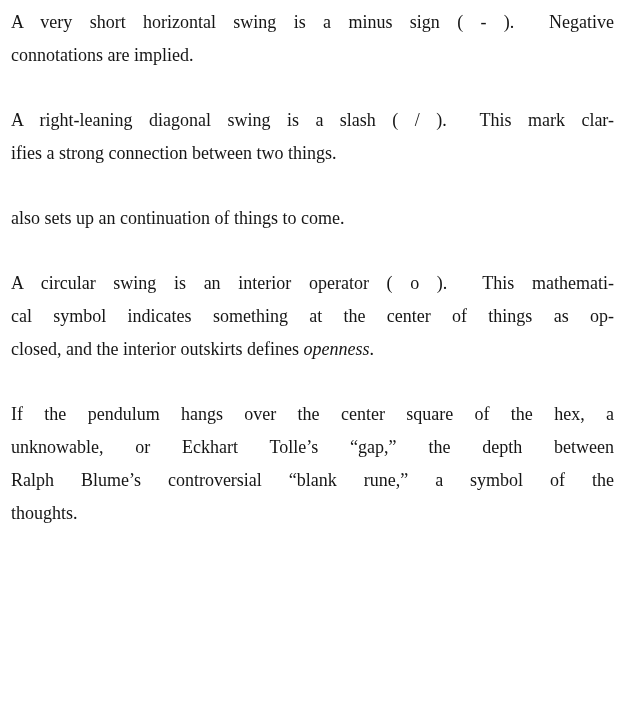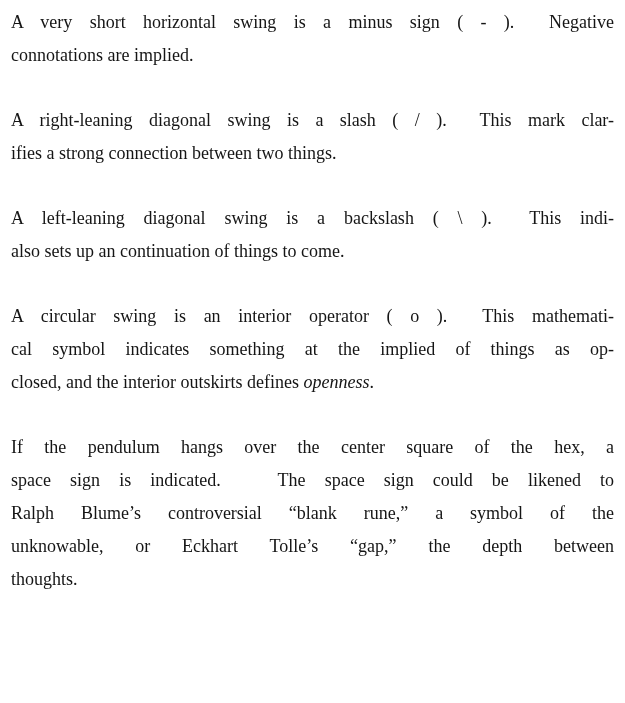--- a/index.html
+++ b/index.html
@@ -52,31 +52,29 @@
     <span class="line">A very short horizontal swing is a minus sign ( - ).&nbsp; Negative</span>
     <span class="line lastline">connotations are implied.</span>
   </p>
 
   <p class="para">
     <span class="line">A right-leaning diagonal swing is a slash ( / ).&nbsp; This mark clar-</span>
     <span class="line lastline">ifies a strong connection between two things.</span>
   </p>
 
   <p class="para">
-    <span class="line">A left-leaning diagonal swing is a backslash ( \ ).&nbsp; This indi-</span>
     <span class="line lastline">also sets up an continuation of things to come.</span>
   </p>
 
   <p class="para">
     <span class="line">A circular swing is an interior operator ( o ).&nbsp; This mathemati-</span>
-    <span class="line">cal symbol indicates something at the implied of things as op-</span>
+    <span class="line">cal symbol indicates something at the center of things as op-</span>
     <span class="line lastline"><span>closed, and the interior outskirts defines </span><em>openness</em><span>.</span></span>
   </p>
 
   <p class="para">
     <span class="line">If the pendulum hangs over the center square of the hex, a</span>
-    <span class="line">space sign is indicated.&nbsp;&nbsp; The space sign could be likened to</span>
+    <span class="line">unknowable, or Eckhart Tolle’s “gap,” the depth between</span>
     <span class="line">Ralph Blume’s controversial “blank rune,” a symbol of the</span>
-    <span class="line">unknowable, or Eckhart Tolle’s “gap,” the depth between</span>
     <span class="line lastline">thoughts.</span>
   </p>
 
 </div>
 
 </body></html>

